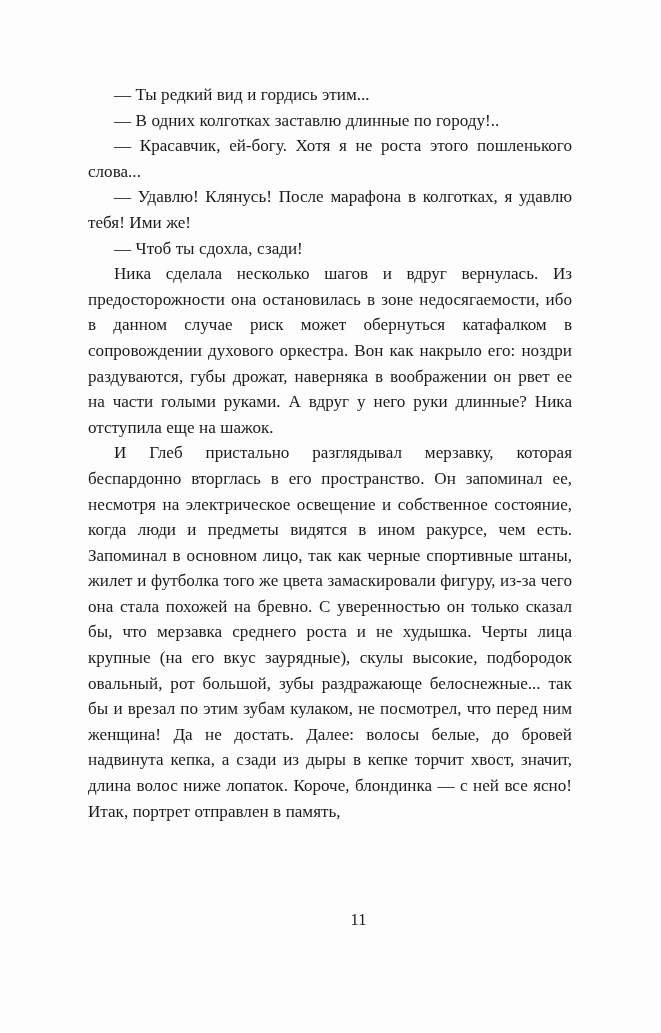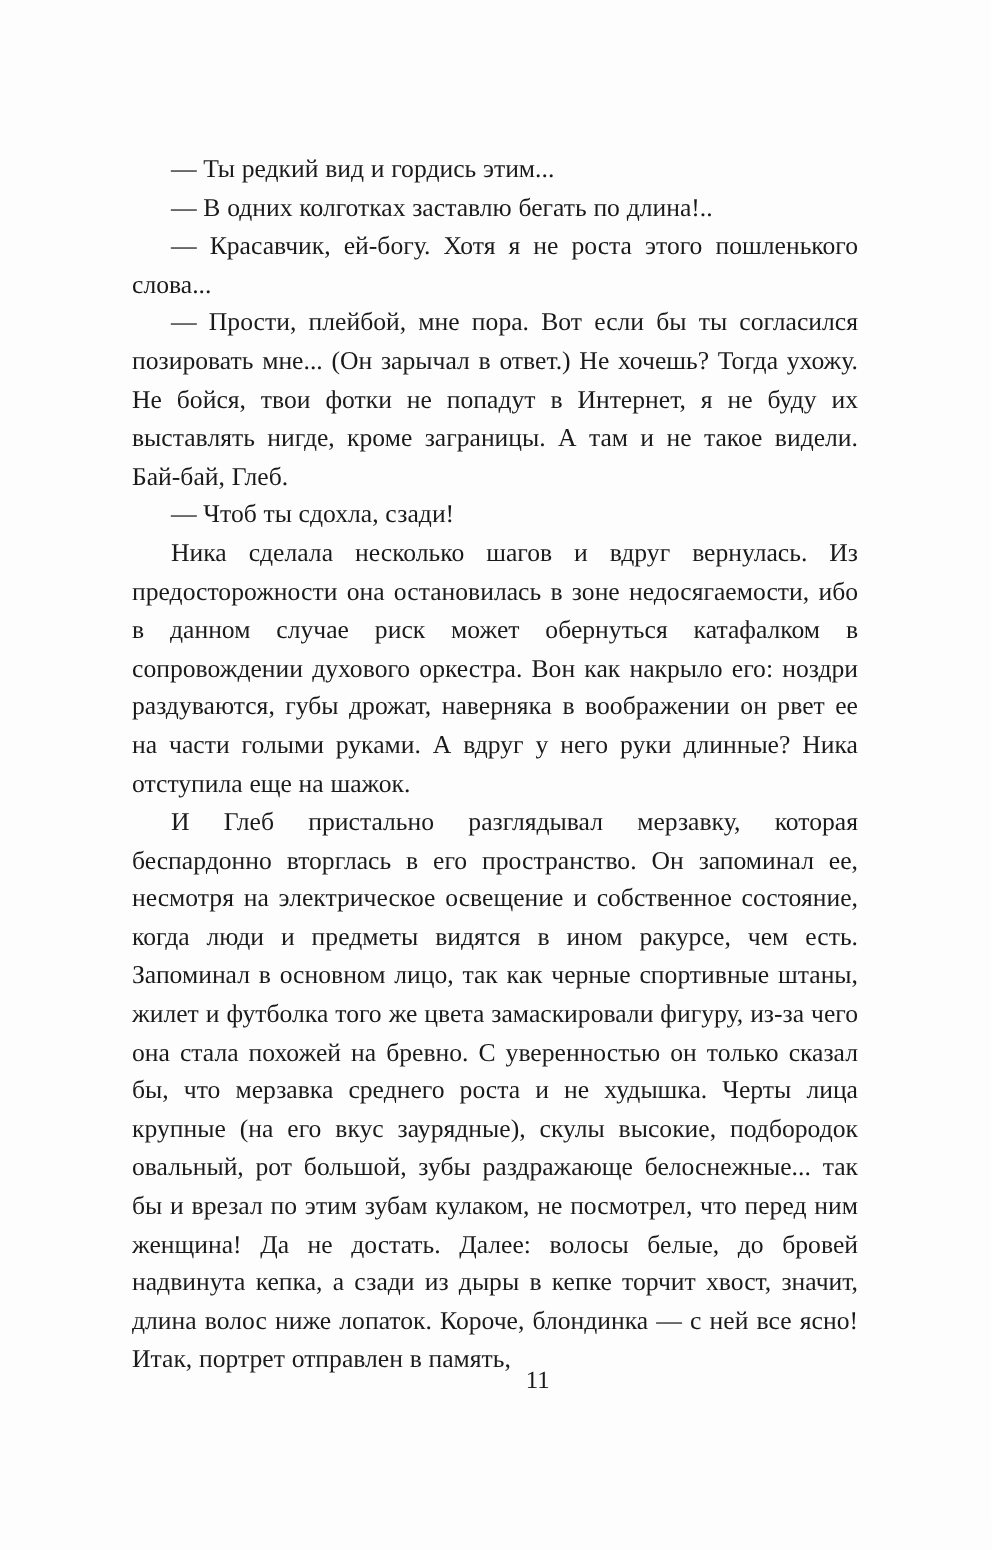--- a/index.html
+++ b/index.html
@@ -19,21 +19,21 @@
     left: 0;
     top: 0;
     width: 661px;
     height: 1033px;
     background: #fdfdfd;
     overflow: hidden;
   }
   .text-column {
     position: absolute;
     left: 88px;
-    top: 100px;
+    top: 82px;
     width: 484px;
   }
   p {
     margin: 0;
     font-size: 17.1px;
     line-height: 25.6px;
     text-align: justify;
     text-indent: 0;
     hyphens: manual;
     word-spacing: 0.2px;
@@ -55,21 +55,21 @@
     color: #1a1a1a;
     padding-left: 28px;
   }
 </style>
 </head>
 <body>
 
 <div class="page">
   <div class="text-column">
     <p class="indent">— Ты редкий вид и гордись этим...</p>
-    <p class="indent">— В одних колготках заставлю бегать по длина!..</p>
+    <p class="indent">— В одних колготках заставлю длинные по городу!..</p>
     <p class="indent">— Красавчик, ей-богу. Хотя я не роста этого пошленького слова...</p>
-    <p class="indent last-line-left">— Прости, плейбой, мне пора. Вот если бы ты согласился позировать мне... (Он зарычал в ответ.) Не хочешь? Тогда ухожу. Не бойся, твои фотки не попадут в Интернет, я не буду их выставлять нигде, кроме заграницы. А там и не такое видели. Бай-бай, Глеб.</p>
+    <p class="indent last-line-left">— Удавлю! Клянусь! После марафона в колготках, я удавлю тебя! Ими же!</p>
     <p class="indent">— Чтоб ты сдохла, сзади!</p>
     <p class="indent last-line-left">Ника сделала несколько шагов и вдруг вернулась. Из предосторожности она остановилась в зоне недосягаемости, ибо в данном случае риск может обернуться катафалком в сопровождении духового оркестра. Вон как накрыло его: ноздри раздуваются, губы дрожат, наверняка в воображении он рвет ее на части голыми руками. А вдруг у него руки длинные? Ника отступила еще на шажок.</p>
     <p class="indent">И Глеб пристально разглядывал мерзавку, которая беспардонно вторглась в его пространство. Он запоминал ее, несмотря на электрическое освещение и собственное состояние, когда люди и предметы видятся в ином ракурсе, чем есть. Запоминал в основном лицо, так как черные спортивные штаны, жилет и футболка того же цвета замаскировали фигуру, из-за чего она стала похожей на бревно. С уверенностью он только сказал бы, что мерзавка среднего роста и не худышка. Черты лица крупные (на его вкус заурядные), скулы высокие, подбородок овальный, рот большой, зубы раздражающе белоснежные... так бы и врезал по этим зубам кулаком, не посмотрел, что перед ним женщина! Да не достать. Далее: волосы белые, до бровей надвинута кепка, а сзади из дыры в кепке торчит хвост, значит, длина волос ниже лопаток. Короче, блондинка — с ней все ясно! Итак, портрет отправлен в память,</p>
   </div>
   <div class="page-number">11</div>
 </div>
 
 </body></html>

